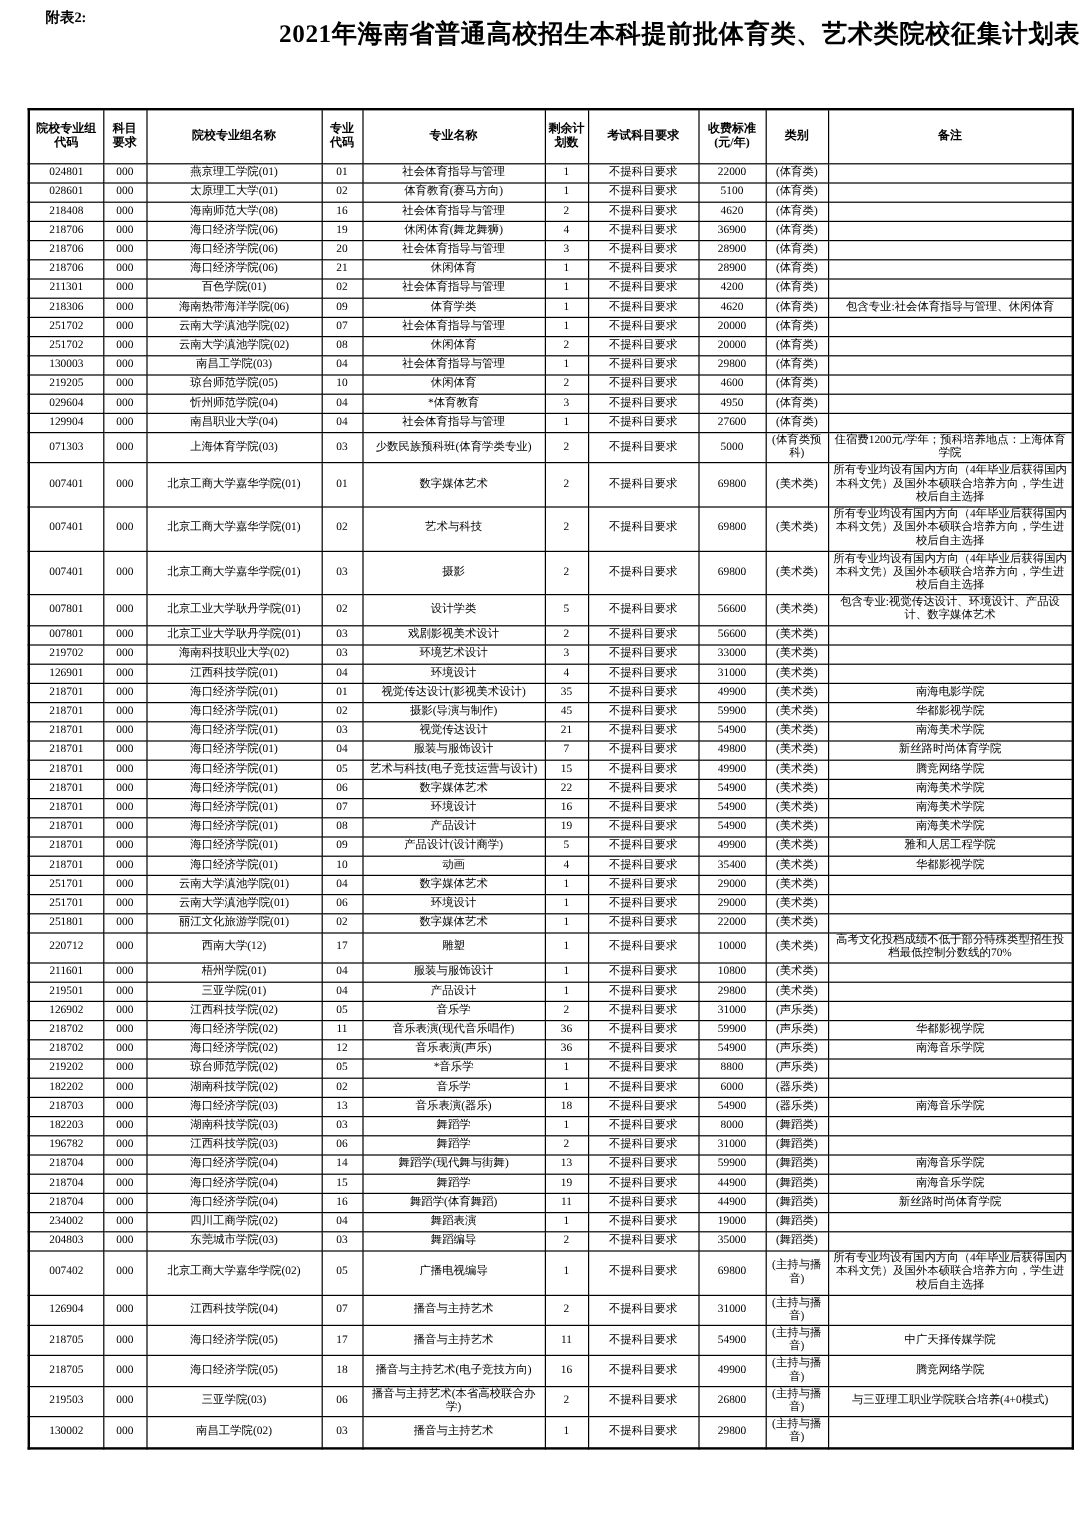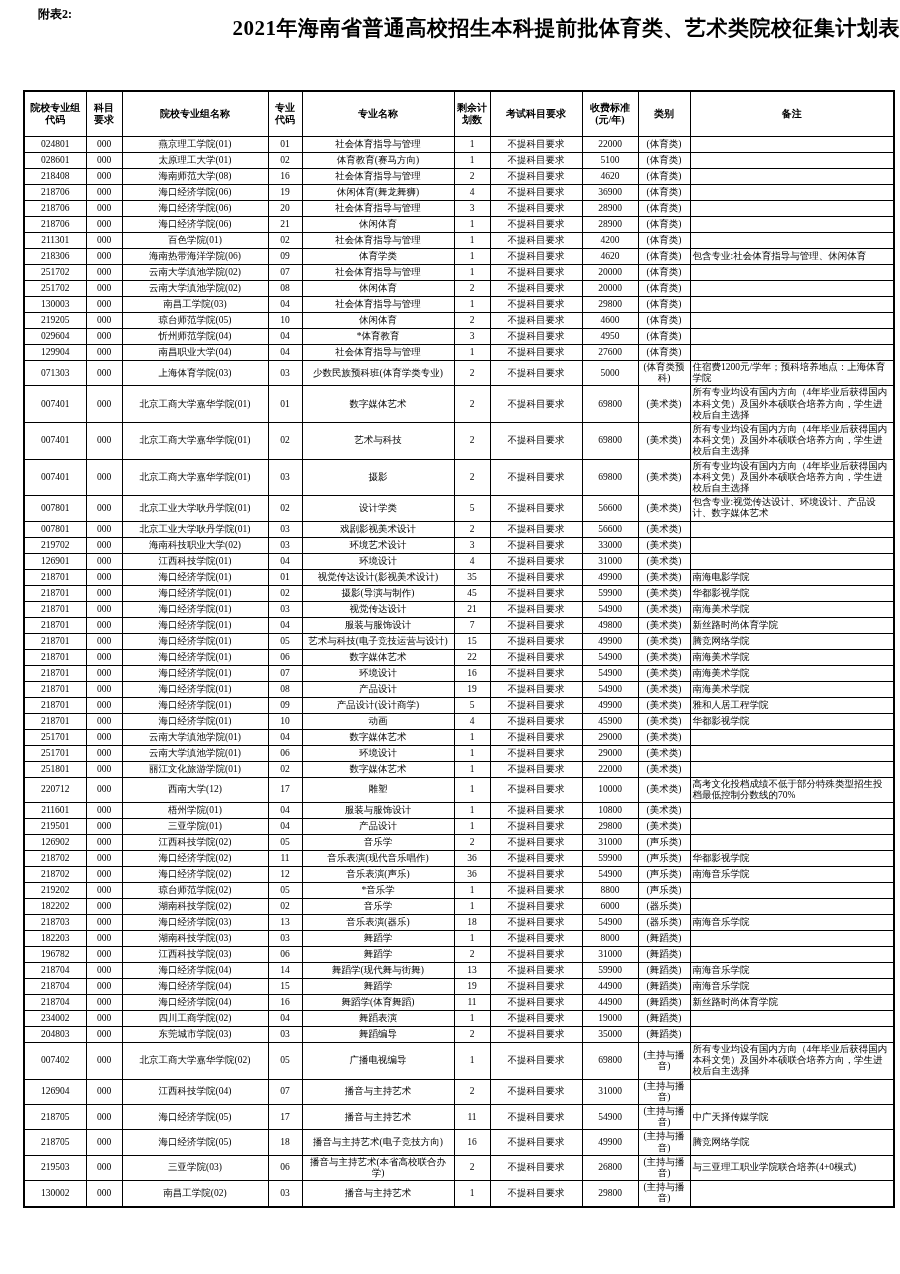--- a/index.html
+++ b/index.html
@@ -4,21 +4,21 @@
 <style>
   html,body{margin:0;padding:0;background:#fff;}
   body{width:900px;height:1274px;font-family:"Liberation Serif","DejaVu Serif",serif;color:#000;position:relative;}
   .sheet{position:absolute;inset:0;}
   .annex{position:absolute;left:38px;top:6px;font-size:12px;font-weight:bold;}
   .title{position:absolute;left:0;right:0;top:14px;text-align:right;font-size:21px;font-weight:bold;letter-spacing:0.5px;}
   table.plan{position:absolute;left:23px;top:42px;width:870px;border-collapse:collapse;table-layout:fixed;border:2px solid #000;margin-top:48px;}
   th,td{border:1px solid #000;padding:1px 2px;text-align:center;vertical-align:middle;line-height:1.18;overflow:hidden;}
   th{font-size:10px;font-weight:bold;height:42px;white-space:pre-line;}
   td{font-size:9.5px;height:13px;word-break:break-all;}
-  td.c-remark{text-align:left;}
+  td.c-remark{text-align:center;}
   col.w0{width:62px;} col.w1{width:36px;} col.w2{width:146px;} col.w3{width:34px;}
   col.w4{width:152px;} col.w5{width:36px;} col.w6{width:92px;} col.w7{width:56px;}
   col.w8{width:52px;} col.w9{width:204px;}
 </style>
 </head>
 <body>
 
 <div class="sheet">
   <div class="annex">附表2:</div>
   <div class="title">2021年海南省普通高校招生本科提前批体育类、艺术类院校征集计划表</div>
@@ -429,21 +429,21 @@
           <td class="c-remark">雅和人居工程学院</td>
         </tr>
         <tr>
           <td class="c-group-code">218701</td>
           <td class="c-subject-req">000</td>
           <td class="c-group-name">海口经济学院(01)</td>
           <td class="c-major-code">10</td>
           <td class="c-major-name">动画</td>
           <td class="c-remaining">4</td>
           <td class="c-exam-req">不提科目要求</td>
-          <td class="c-fee">45900</td>
+          <td class="c-fee">35400</td>
           <td class="c-category">(美术类)</td>
           <td class="c-remark">华都影视学院</td>
         </tr>
         <tr>
           <td class="c-group-code">251701</td>
           <td class="c-subject-req">000</td>
           <td class="c-group-name">云南大学滇池学院(01)</td>
           <td class="c-major-code">04</td>
           <td class="c-major-name">数字媒体艺术</td>
           <td class="c-remaining">1</td>

